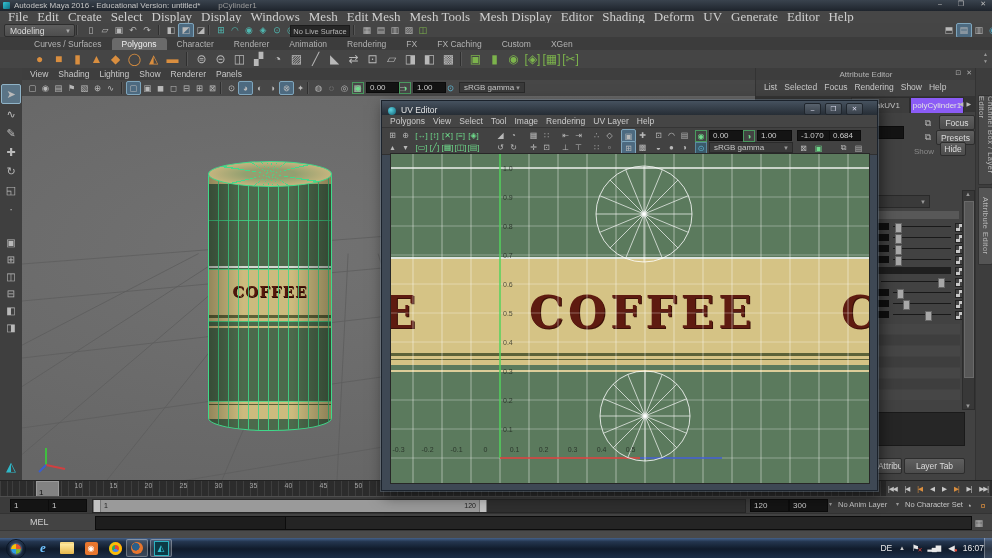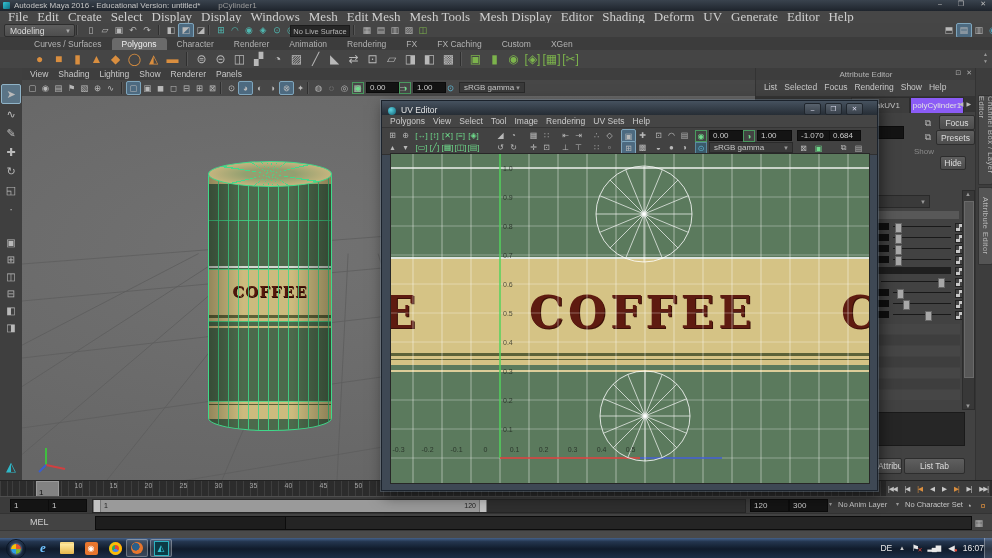--- a/index.html
+++ b/index.html
@@ -419,21 +419,21 @@
       <div class="ae-tab clipL" style="left:95px;width:57px;background:#3d3d3d">TweakUV1</div>
       <div class="ae-tab" style="left:154px;width:52px;background:#8b5cf6;color:#e2e2e2">polyCylinder1</div>
       <span id="ae-tab-arrows"><span>◀</span><span>▶</span></span>
     </div>
     <div class="fld abs" style="left:120px;top:58px;width:23px;height:11px"></div>
     <span class="ic abs" style="left:166px;top:49px;width:12px;height:12px">⧉</span>
     <span class="ic abs" style="left:166px;top:63px;width:12px;height:12px">⧉</span>
     <div class="btn abs" style="left:183px;top:47px;width:34px;height:13px">Focus</div>
     <div class="btn abs" style="left:180px;top:62px;width:37px;height:13px">Presets</div>
     <span class="abs" style="left:158px;top:79px;font-size:8px;color:#8a8a8a">Show</span>
-    <div class="btn abs" style="left:184px;top:88px;width:24px;height:12px">Hide</div>
+    <div class="btn abs" style="left:184px;top:74px;width:24px;height:12px">Hide</div>
     <div class="ddn abs" style="left:121px;top:127px;width:47px;height:11px">
         <span class="arr">▼</span>
       </div>
     <div class="abs" style="left:121px;top:143px;width:82px;height:8px;background:#585858"></div>
 
     <div class="ae-row" style="top:154px;width:96px">
         <span class="ae-val"></span>
         <span class="ae-track">
           <span class="ae-handle" style="left:4%"></span>
         </span>
@@ -500,21 +500,21 @@
     <div class="ae-alt" style="top:311px;background:#3e3e3e"></div>
     <div class="ae-alt" style="top:322px;background:#464646"></div>
 
     <div class="abs" style="left:206px;top:122px;width:11px;height:218px;background:#383838;border:1px solid #2c2c2c">
       <span class="abs" style="left:2px;top:0;font-size:6px;color:#999">▲</span>
       <div class="abs" style="left:1px;top:10px;width:8px;height:175px;background:#575757;border:1px solid #6a6a6a"></div>
       <span class="abs" style="left:2px;bottom:0;font-size:6px;color:#999">▼</span>
     </div>
     <div class="abs" style="left:121px;top:344px;width:86px;height:32px;background:#262626;border:1px solid #1a1a1a"></div>
     <div class="btn clipL abs" style="left:113px;top:390px;width:31px;height:14px">Load Attributes</div>
-    <div class="btn abs" style="left:148px;top:390px;width:59px;height:14px">List Tab</div>
+    <div class="btn abs" style="left:148px;top:390px;width:59px;height:14px">Layer Tab</div>
   </div>
 
   <div id="sidestrip" class="abs">
     <div class="vtab" style="top:27px;height:88px">Channel Box / Layer Editor</div>
     <div class="vtab" style="top:119px;height:76px;background:#555">Attribute Editor</div>
   </div>
 
   <div id="uvwin" class="abs">
     <div id="uv-titlebar">
       <span id="uv-win-icon"></span>
@@ -525,21 +525,21 @@
         <span>✕</span>
       </span>
     </div>
     <div id="uv-menubar">
         <span>Polygons</span>
         <span>View</span>
         <span>Select</span>
         <span>Tool</span>
         <span>Image</span>
         <span>Rendering</span>
-        <span>UV Sets</span>
+        <span>UV Layer</span>
         <span>Help</span>
       </div>
     <div id="uv-toolbar">
       <div class="uvrow" style="top:1px">
         <div class="uvg" style="left:4px">
             <span class="ic">⊞</span>
             <span class="ic">⊕</span>
           </div>
         <div class="uvg" style="left:33px">
             <span class="ic" style="color: rgb(111, 220, 140);">[↔]</span>

